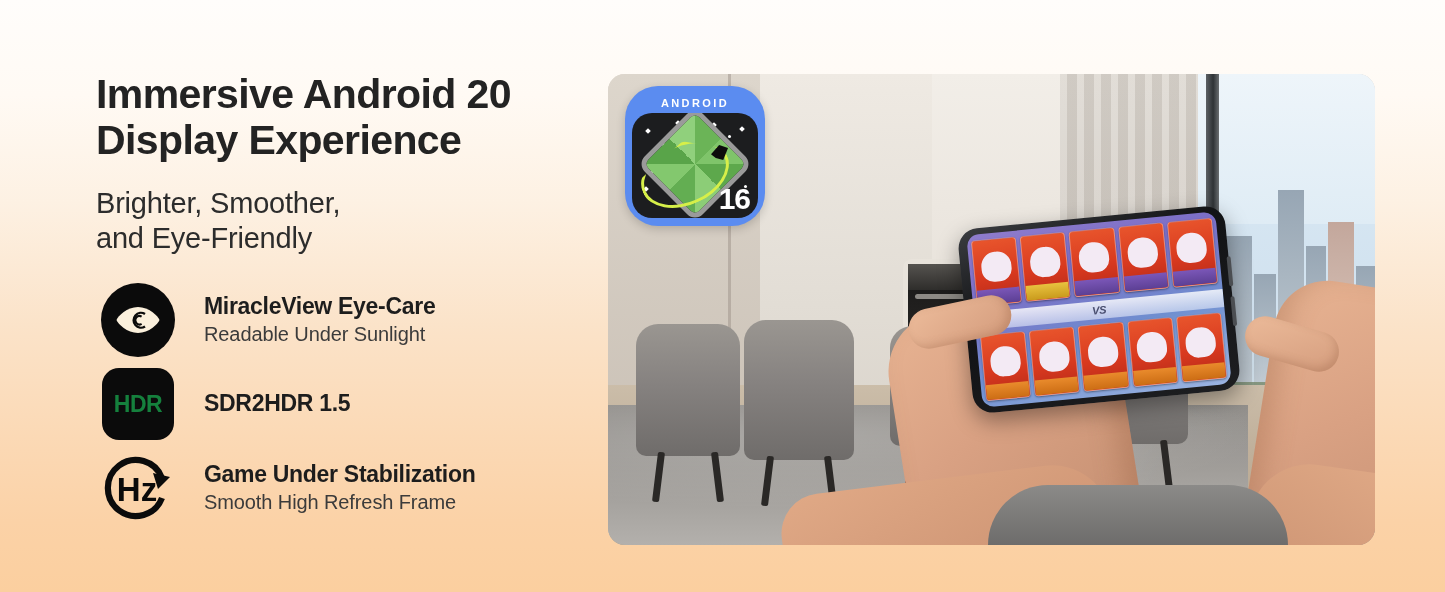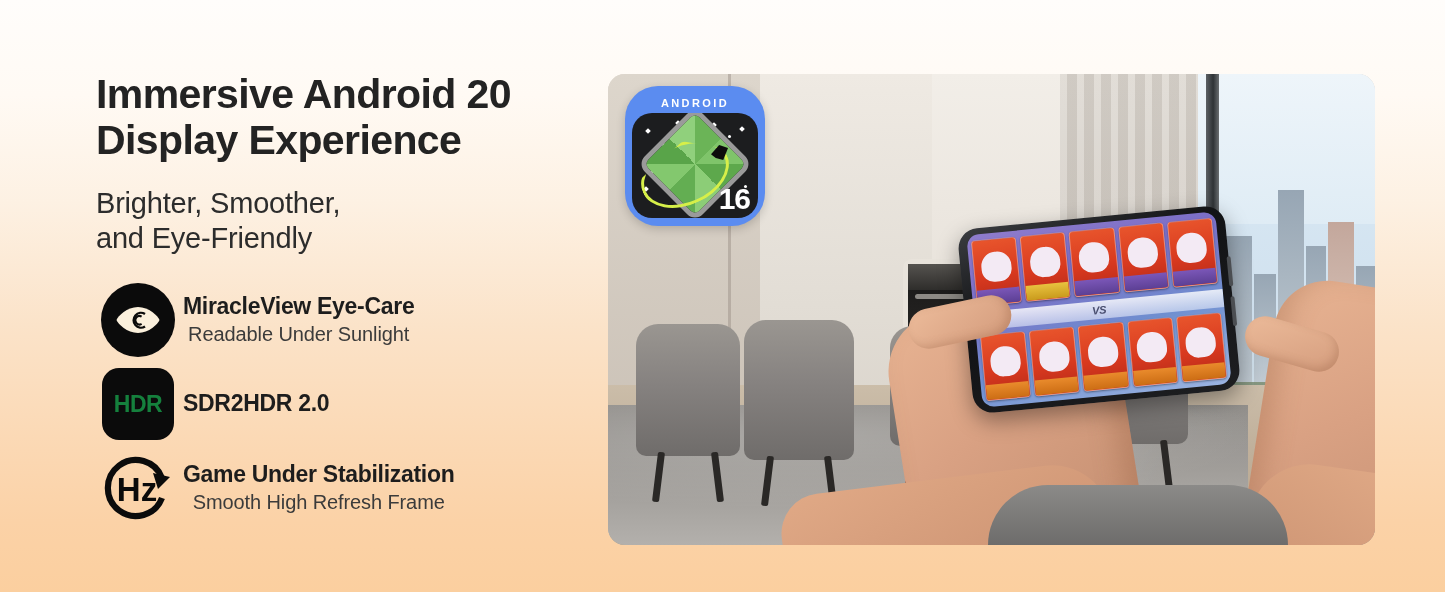--- a/index.html
+++ b/index.html
@@ -47,31 +47,31 @@
     height:84px;
   }
 
   .ficon {
     width:76px; height:76px;
     flex:0 0 76px;
     position:relative;
     display:flex; align-items:center; justify-content:center;
   }
 
-  .ftext { margin-left:7px; }
+  .ftext { margin-left:28px; }
 
   .ftitle {
     font-size:23px; font-weight:bold;
     color:#1d1d1d; line-height:1.18;
     letter-spacing:-0.3px;
   }
   .fsub {
     font-size:20px; font-weight:400;
     color:#3b3b3b; line-height:1.25;
-    margin-top:1px; letter-spacing:-0.1px;text-align:center;
+    margin-top:1px; letter-spacing:-0.1px;
   }
 
   
   .eye-badge {
     width:74px; height:74px; border-radius:50%;
     background:#0b0b0b;
     display:flex; align-items:center; justify-content:center;
   }
   
   .hdr-badge {
@@ -423,21 +423,21 @@
     </div>
   </div>
 
   <div class="feature">
     <div class="ficon">
       <div class="hdr-badge">
         <span>HDR</span>
       </div>
     </div>
     <div class="ftext">
-      <div class="ftitle">SDR2HDR 2.0</div>
+      <div class="ftitle">SDR2HDR 1.5</div>
     </div>
   </div>
 
   <div class="feature">
     <div class="ficon">
       <svg width="76" height="74" viewBox="0 0 76 74" aria-hidden="true">
         <path d="M62 27 A28 28 0 1 0 62 47" fill="none" stroke="#0b0b0b" stroke-width="6.2" stroke-linecap="butt"></path>
         <path d="M53 22 L70 26 L58 38 Z" fill="#0b0b0b"></path>
         <text x="37" y="50" text-anchor="middle" font-family="'Liberation Sans',sans-serif" font-size="33" font-weight="bold" fill="#0b0b0b">Hz</text>
       </svg>

